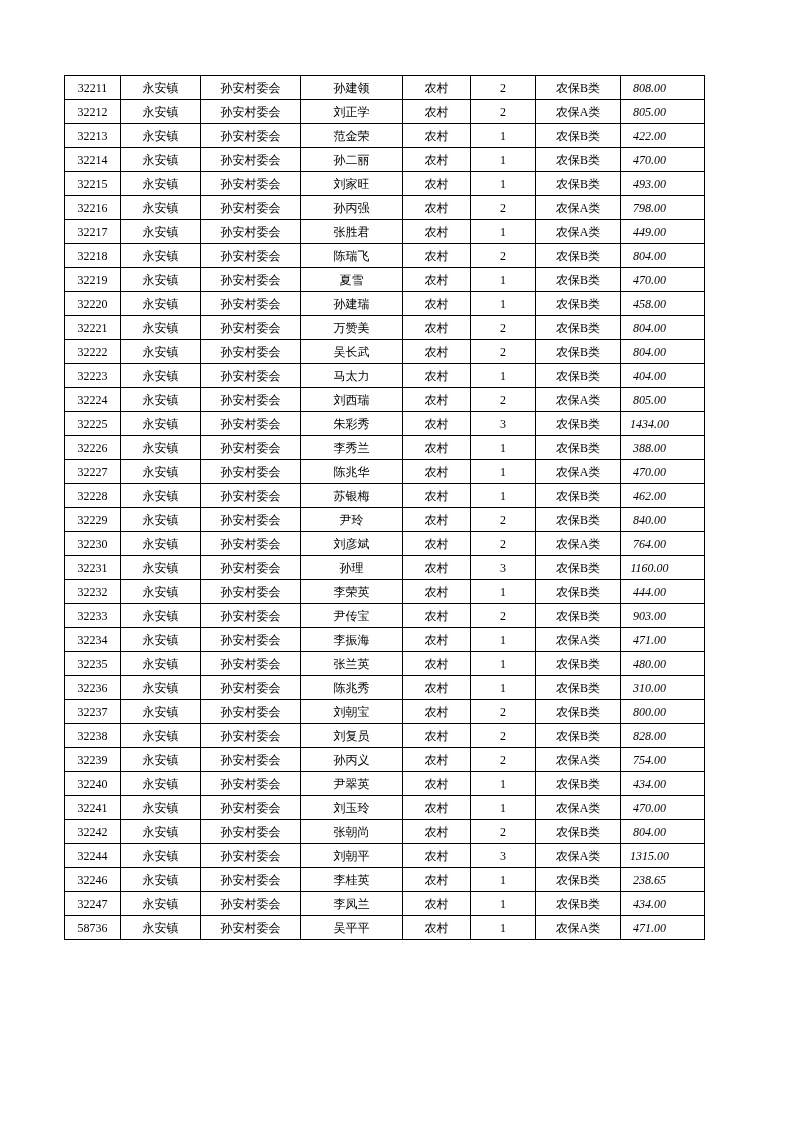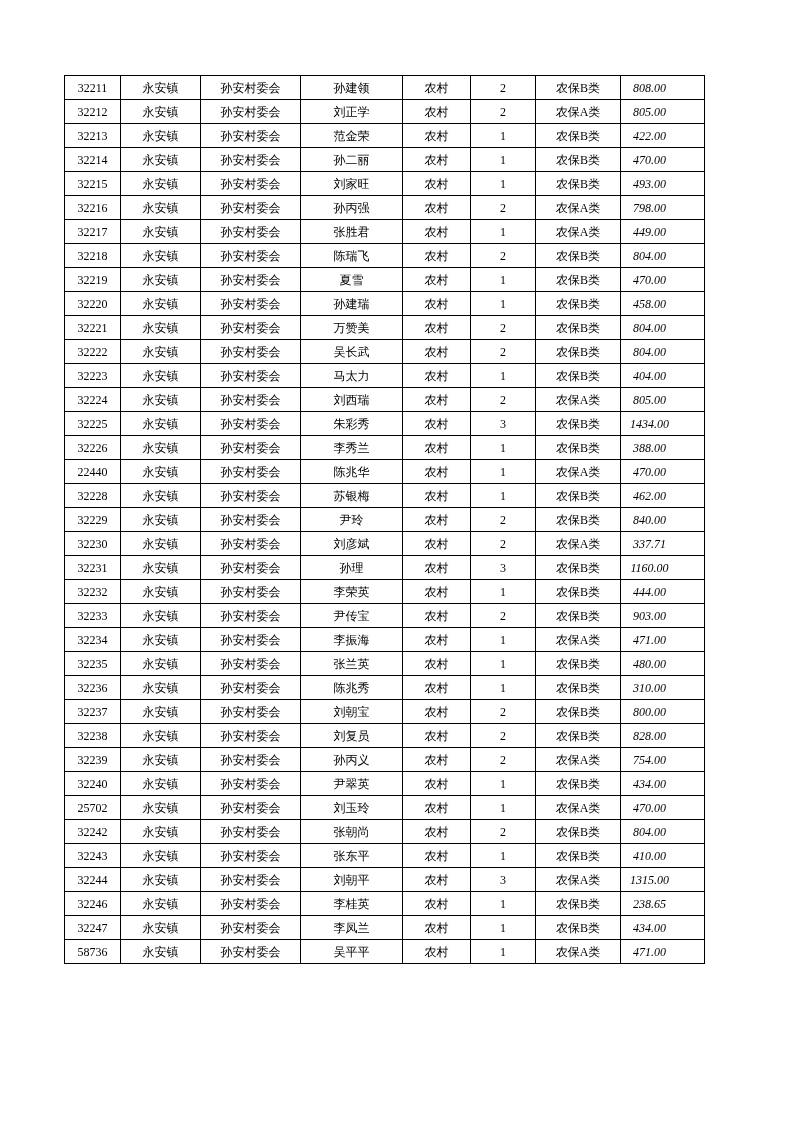--- a/index.html
+++ b/index.html
@@ -219,21 +219,21 @@
           <td class="col-id">32226</td>
           <td class="col-town">永安镇</td>
           <td class="col-village">孙安村委会</td>
           <td class="col-name">李秀兰</td>
           <td class="col-type">农村</td>
           <td class="col-count">1</td>
           <td class="col-insurance">农保B类</td>
           <td class="col-amount">388.00</td>
         </tr>
         <tr>
-          <td class="col-id">22440</td>
+          <td class="col-id">32227</td>
           <td class="col-town">永安镇</td>
           <td class="col-village">孙安村委会</td>
           <td class="col-name">陈兆华</td>
           <td class="col-type">农村</td>
           <td class="col-count">1</td>
           <td class="col-insurance">农保A类</td>
           <td class="col-amount">470.00</td>
         </tr>
         <tr>
           <td class="col-id">32228</td>
@@ -256,21 +256,21 @@
           <td class="col-amount">840.00</td>
         </tr>
         <tr>
           <td class="col-id">32230</td>
           <td class="col-town">永安镇</td>
           <td class="col-village">孙安村委会</td>
           <td class="col-name">刘彦斌</td>
           <td class="col-type">农村</td>
           <td class="col-count">2</td>
           <td class="col-insurance">农保A类</td>
-          <td class="col-amount">337.71</td>
+          <td class="col-amount">764.00</td>
         </tr>
         <tr>
           <td class="col-id">32231</td>
           <td class="col-town">永安镇</td>
           <td class="col-village">孙安村委会</td>
           <td class="col-name">孙理</td>
           <td class="col-type">农村</td>
           <td class="col-count">3</td>
           <td class="col-insurance">农保B类</td>
           <td class="col-amount">1160.00</td>
@@ -359,48 +359,38 @@
           <td class="col-id">32240</td>
           <td class="col-town">永安镇</td>
           <td class="col-village">孙安村委会</td>
           <td class="col-name">尹翠英</td>
           <td class="col-type">农村</td>
           <td class="col-count">1</td>
           <td class="col-insurance">农保B类</td>
           <td class="col-amount">434.00</td>
         </tr>
         <tr>
-          <td class="col-id">25702</td>
+          <td class="col-id">32241</td>
           <td class="col-town">永安镇</td>
           <td class="col-village">孙安村委会</td>
           <td class="col-name">刘玉玲</td>
           <td class="col-type">农村</td>
           <td class="col-count">1</td>
           <td class="col-insurance">农保A类</td>
           <td class="col-amount">470.00</td>
         </tr>
         <tr>
           <td class="col-id">32242</td>
           <td class="col-town">永安镇</td>
           <td class="col-village">孙安村委会</td>
           <td class="col-name">张朝尚</td>
           <td class="col-type">农村</td>
           <td class="col-count">2</td>
           <td class="col-insurance">农保B类</td>
           <td class="col-amount">804.00</td>
-        </tr>
-        <tr>
-          <td class="col-id">32243</td>
-          <td class="col-town">永安镇</td>
-          <td class="col-village">孙安村委会</td>
-          <td class="col-name">张东平</td>
-          <td class="col-type">农村</td>
-          <td class="col-count">1</td>
-          <td class="col-insurance">农保B类</td>
-          <td class="col-amount">410.00</td>
         </tr>
         <tr>
           <td class="col-id">32244</td>
           <td class="col-town">永安镇</td>
           <td class="col-village">孙安村委会</td>
           <td class="col-name">刘朝平</td>
           <td class="col-type">农村</td>
           <td class="col-count">3</td>
           <td class="col-insurance">农保A类</td>
           <td class="col-amount">1315.00</td>

